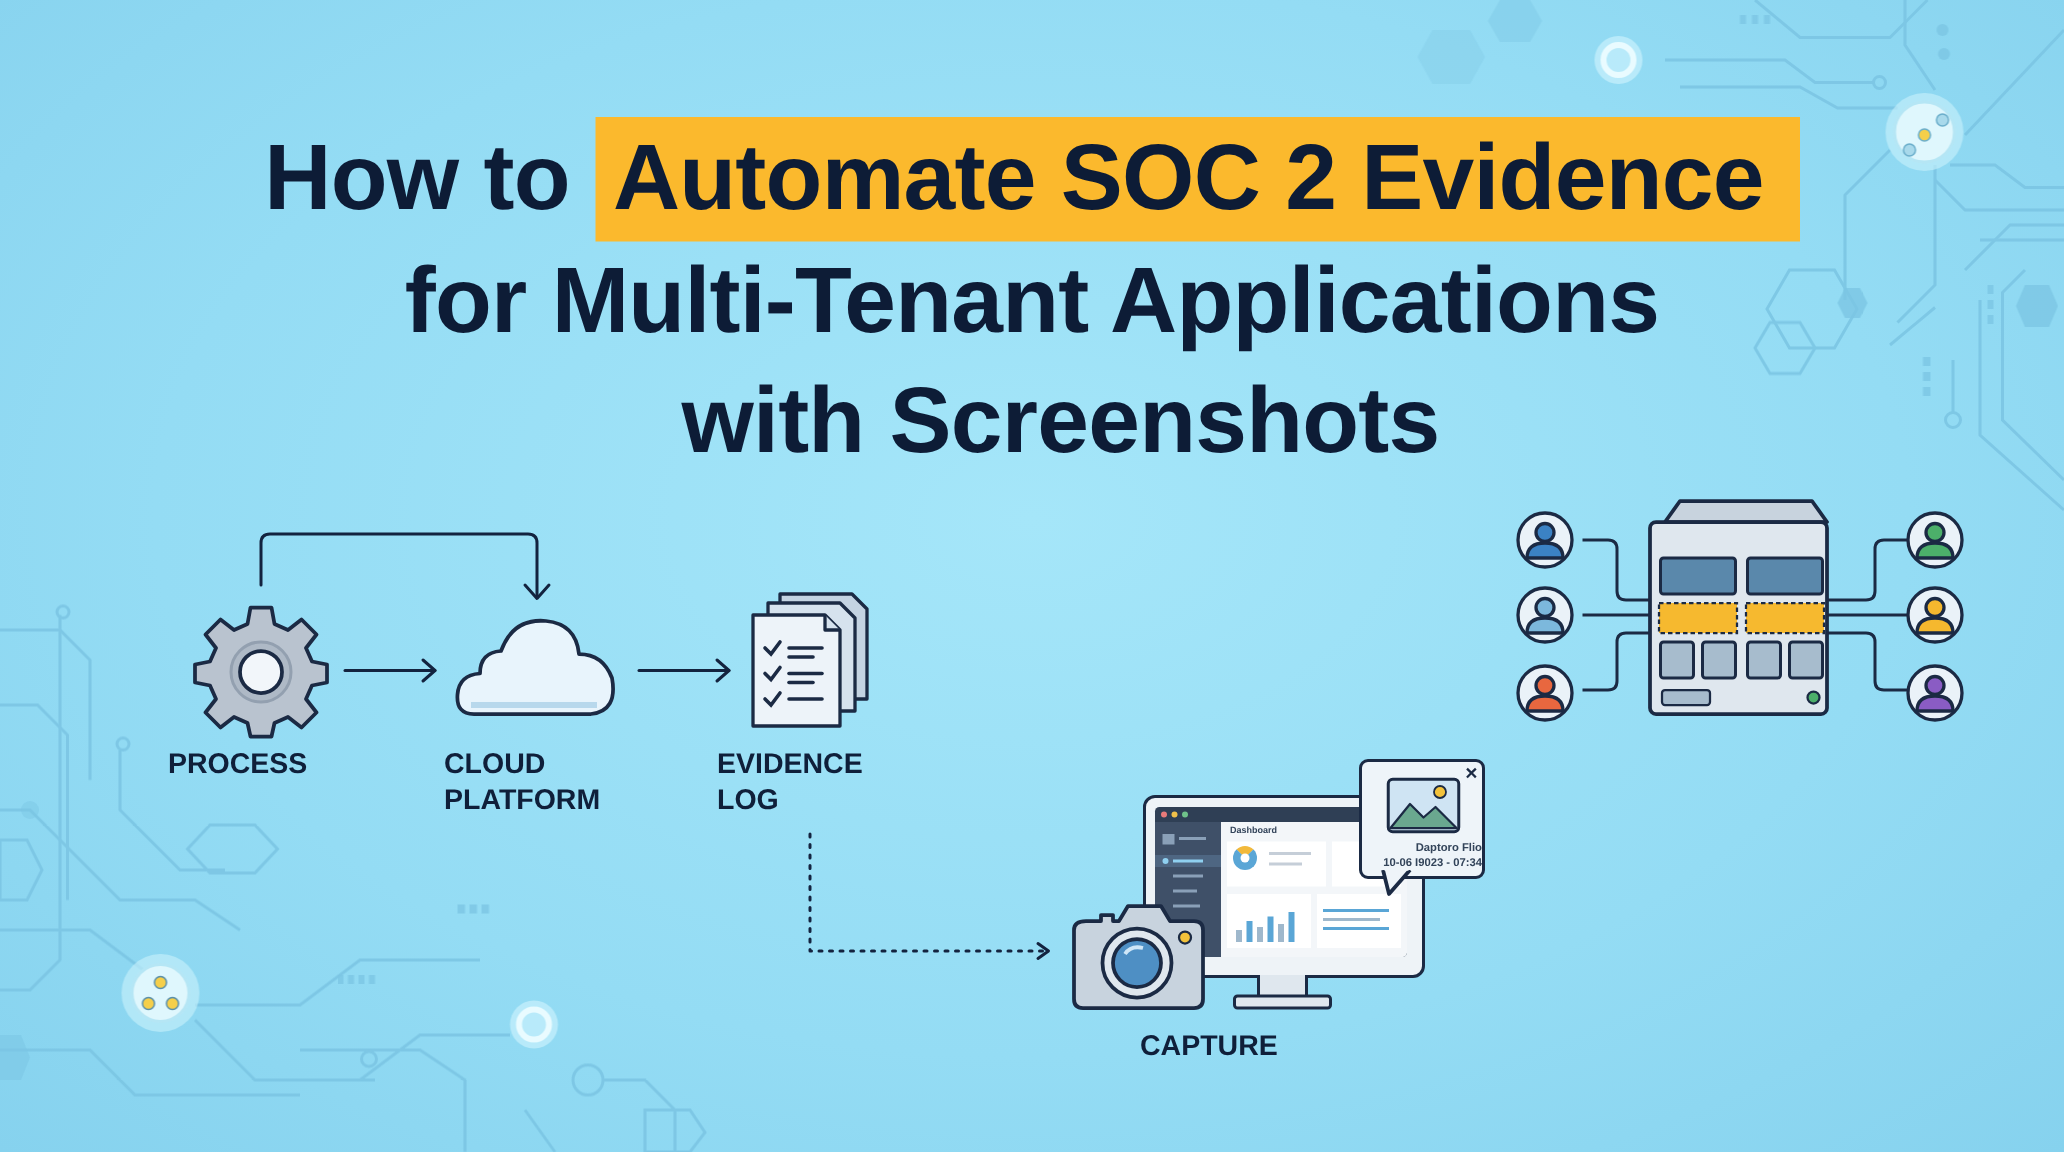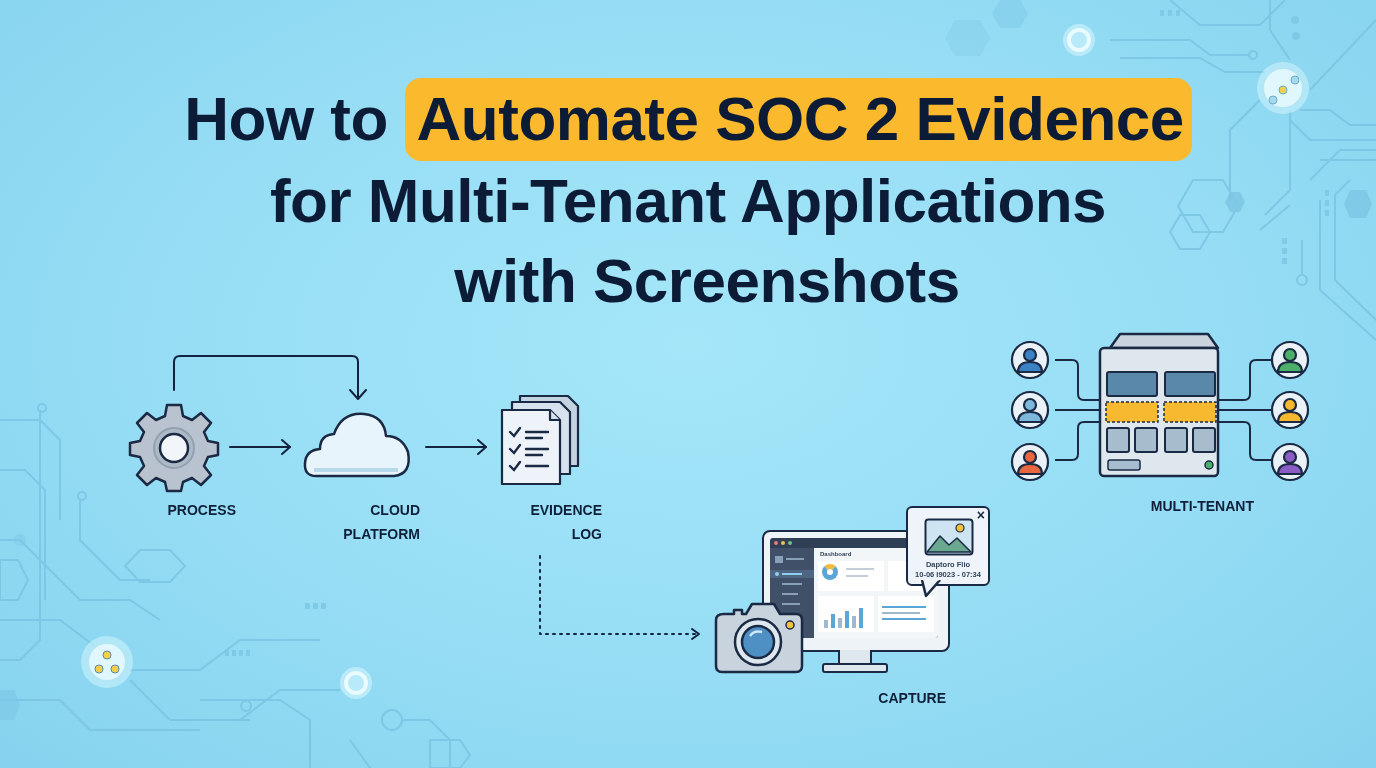--- a/index.html
+++ b/index.html
@@ -5,22 +5,22 @@
   html,body{margin:0;padding:0;}
   body{width:1376px;height:768px;overflow:hidden;position:relative;
     background:radial-gradient(ellipse at 50% 45%, #a5e6f9 0%, #94dcf4 60%, #86d2ee 100%);
     font-family:"Liberation Sans", sans-serif;color:#0f1f3a;}
   .deco{position:absolute;left:0;top:0;width:1376px;height:768px;pointer-events:none;}
   .title{position:absolute;left:0;width:1376px;text-align:center;font-weight:700;
     font-size:62px;letter-spacing:-0.5px;line-height:1;color:#0d1c36;}
   .t1{top:88px;}
   .t2{top:170px;}
   .t3{top:250px;margin-left:19px;}
-  .hl{background:#fbb92d;border-radius:16px;padding:6px 8px 8px 12px;}
-  .label{position:absolute;font-weight:700;font-size:14px;color:#0f1f3a;text-align:right;line-height:24px;}
+  .hl{background:#fbb92d;border-radius:0;padding:6px 24px 8px 12px;}
+  .label{position:absolute;font-weight:700;font-size:19px;color:#0f1f3a;text-align:left;line-height:24px;}
   .abs{position:absolute;}
 </style>
 </head>
 <body>
 
 <svg class="deco" viewBox="0 0 1376 768">
   <g stroke="#7cc6e4" stroke-width="2" fill="none" opacity="0.9">
     <path d="M1110 40 H1190 L1210 55 H1250"></path>
     <circle cx="1253" cy="55" r="4"></circle>
     <path d="M1120 58 H1200 L1225 72 H1265"></path>
@@ -216,21 +216,21 @@
   <circle cx="76" cy="23" r="4" fill="#f2c23b" stroke="#1b2a44" stroke-width="1.5"></circle>
 </svg>
 
 <div class="abs" style="left:906px;top:506px;width:80px;height:76px;background:#eef4f9;border:2.5px solid #1b2a44;border-radius:6px;">
   <div class="abs" style="right:3px;top:-1px;font-size:14px;font-weight:700;color:#1b2a44;cursor:pointer;">×</div>
   <svg class="abs" style="left:16px;top:10px;" width="50" height="38" viewBox="0 0 50 38">
     <rect x="1.5" y="1.5" width="47" height="35" rx="3" fill="#cfe4f3" stroke="#1b2a44" stroke-width="2"></rect>
     <path d="M3 34 L16 18 L25 27 L33 20 L47 34 Z" fill="#6aa88f" stroke="#1b2a44" stroke-width="1.5" stroke-linejoin="round"></path>
     <circle cx="36" cy="10" r="4" fill="#f2c23b" stroke="#1b2a44" stroke-width="1.2"></circle>
   </svg>
-  <div class="abs" style="left:0;top:52px;width:80px;text-align:center;font-size:7.5px;font-weight:700;color:#33445a;line-height:10px;">
+  <div class="abs" style="left:0;top:52px;width:80px;text-align:right;font-size:7.5px;font-weight:700;color:#33445a;line-height:10px;">
     <div>Daptoro Flio</div>
     <div>10-06 I9023 - 07:34</div>
   </div>
 </div>
 <svg class="abs" style="left:920px;top:580px;" width="24" height="20" viewBox="0 0 24 20">
   <path d="M2 0 L6 16 L20 0" fill="#eef4f9" stroke="#1b2a44" stroke-width="2.5" stroke-linejoin="round"></path>
   <path d="M3 -1 H19" stroke="#eef4f9" stroke-width="3"></path>
 </svg>
 
 <div class="label" style="left:760px;top:686px;width:186px;">
@@ -277,14 +277,13 @@
     <path d="M278 42 Q278 32 290 32 Q302 32 302 42 Z" fill="#4caf6a"></path>
     <circle cx="290" cy="80" r="18" fill="#eaf2f8"></circle>
     <circle cx="290" cy="75" r="6" fill="#f5b82e"></circle>
     <path d="M278 92 Q278 82 290 82 Q302 82 302 92 Z" fill="#f5b82e"></path>
     <circle cx="290" cy="132" r="18" fill="#eaf2f8"></circle>
     <circle cx="290" cy="127" r="6" fill="#8a5cc4"></circle>
     <path d="M278 144 Q278 134 290 134 Q302 134 302 144 Z" fill="#8a5cc4"></path>
   </g>
 </svg>
 <div class="label" style="left:1068px;top:494px;width:186px;">
-  <div>MULTI-TENANT</div>
 </div>
 
 </body></html>

